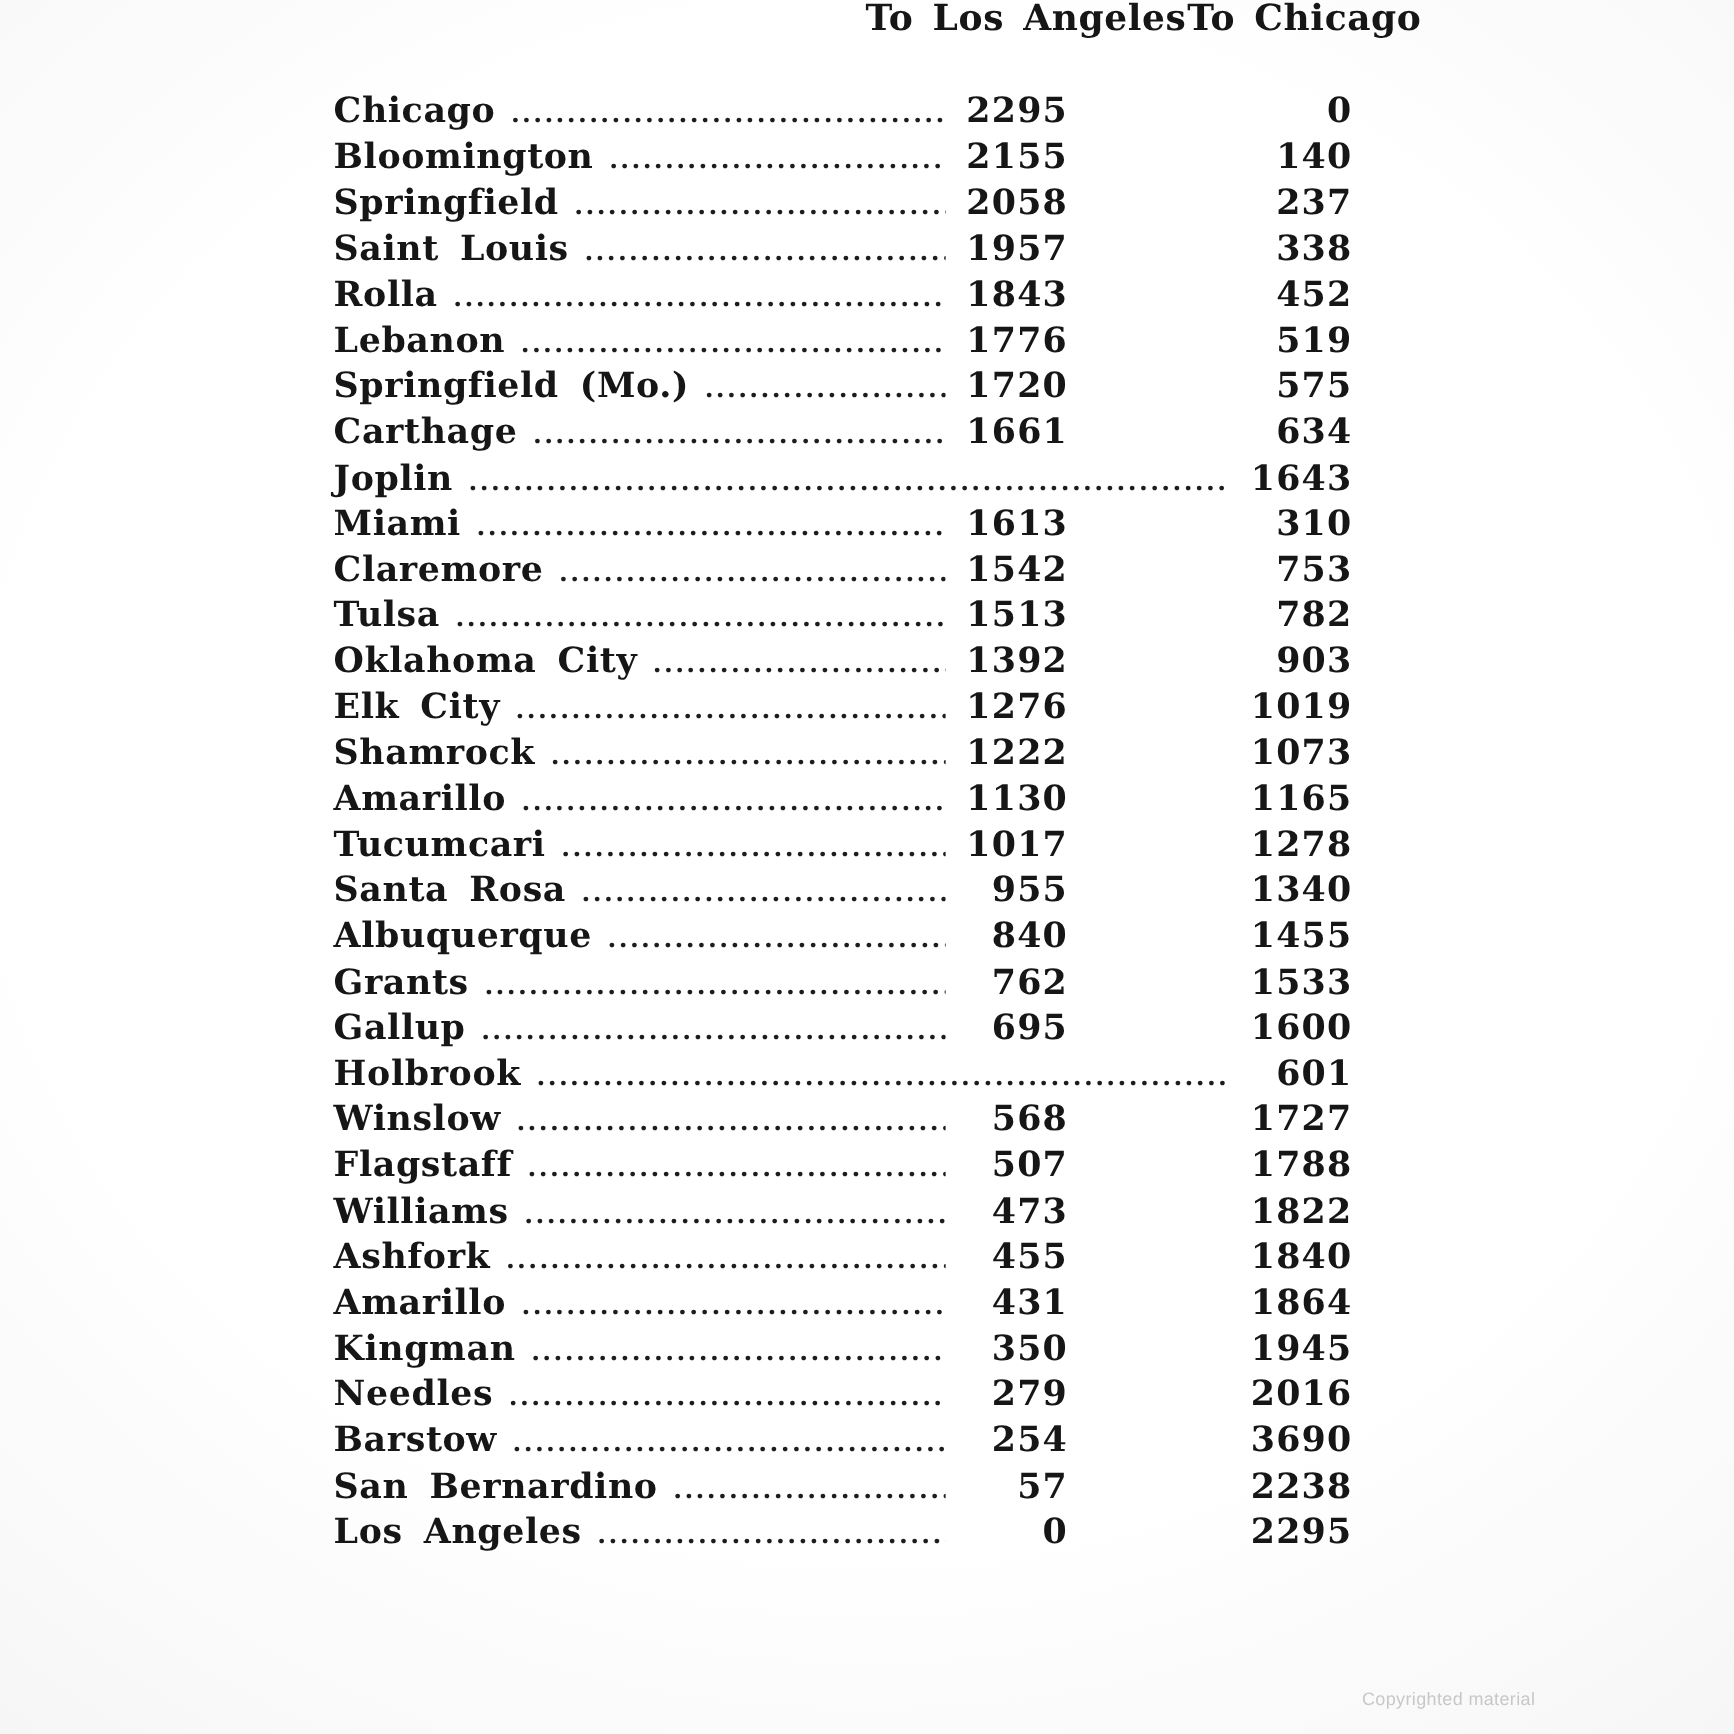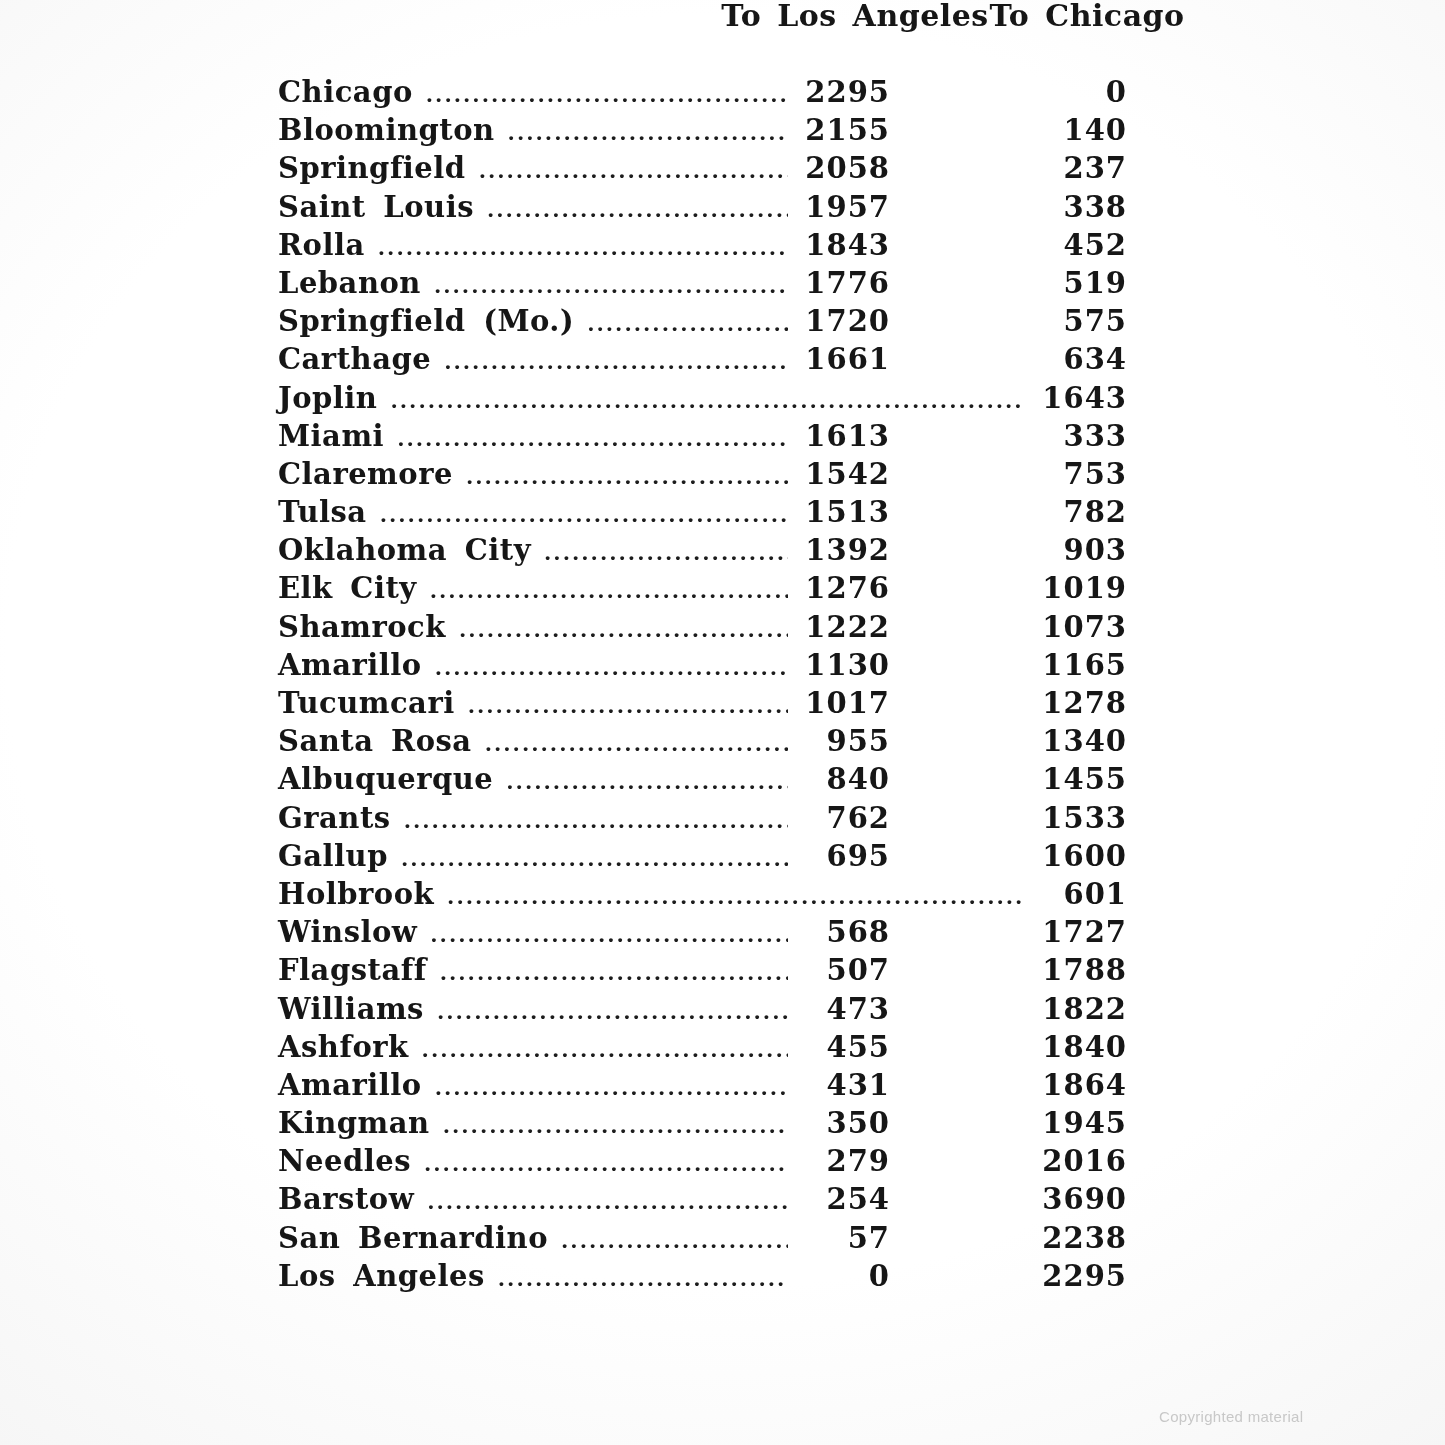--- a/index.html
+++ b/index.html
@@ -75,21 +75,20 @@
 
   .watermark {
     position: absolute;
     left: 1135px;
     top: 1408px;
     font-family: "Liberation Sans", sans-serif;
     font-weight: normal;
     font-size: 15px;
     color: #c8c8c8;
     letter-spacing: 0.3px;
-    margin-left: 24px;
   }
 </style>
 </head>
 <body>
 
 <div class="page">
 
   <div class="col-header la">To Los Angeles</div>
 
   <div class="col-header chi">To Chicago</div>
@@ -154,21 +153,21 @@
   <div class="row">
     <span class="city">Joplin</span>
     <span class="leader"></span>
     <span class="num la">1643</span>
   </div>
 
   <div class="row">
     <span class="city">Miami</span>
     <span class="leader"></span>
     <span class="num la">1613</span>
-    <span class="num chi">333</span>
+    <span class="num chi">310</span>
   </div>
 
   <div class="row">
     <span class="city">Claremore</span>
     <span class="leader"></span>
     <span class="num la">1542</span>
     <span class="num chi">753</span>
   </div>
 
   <div class="row">

